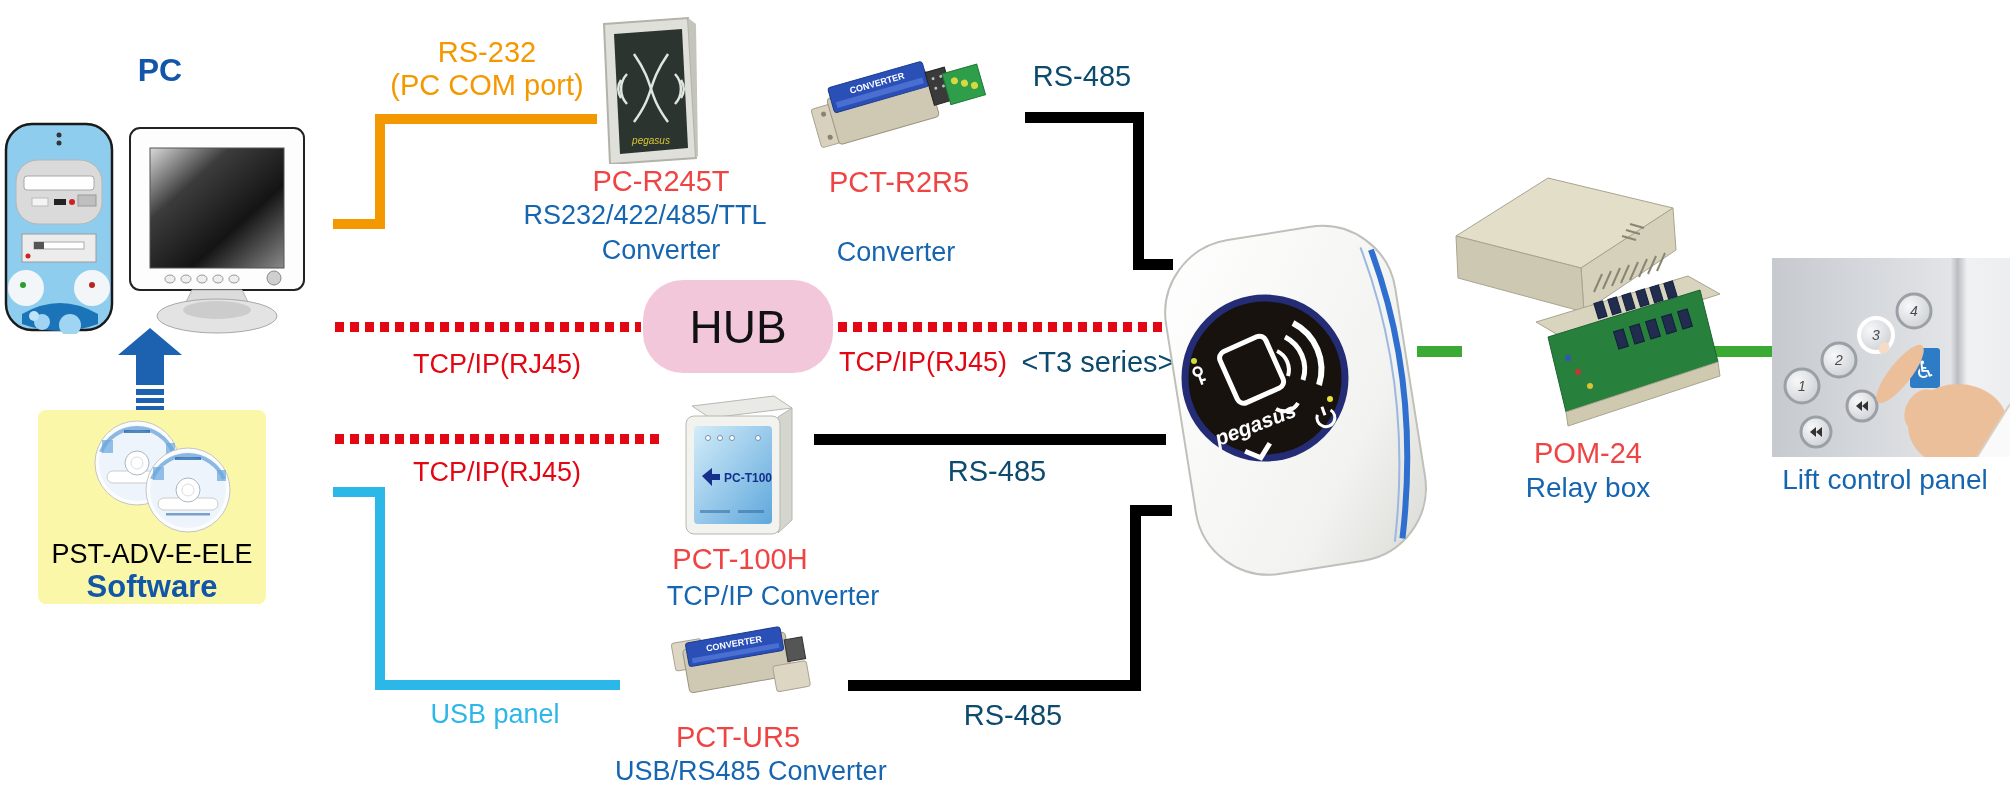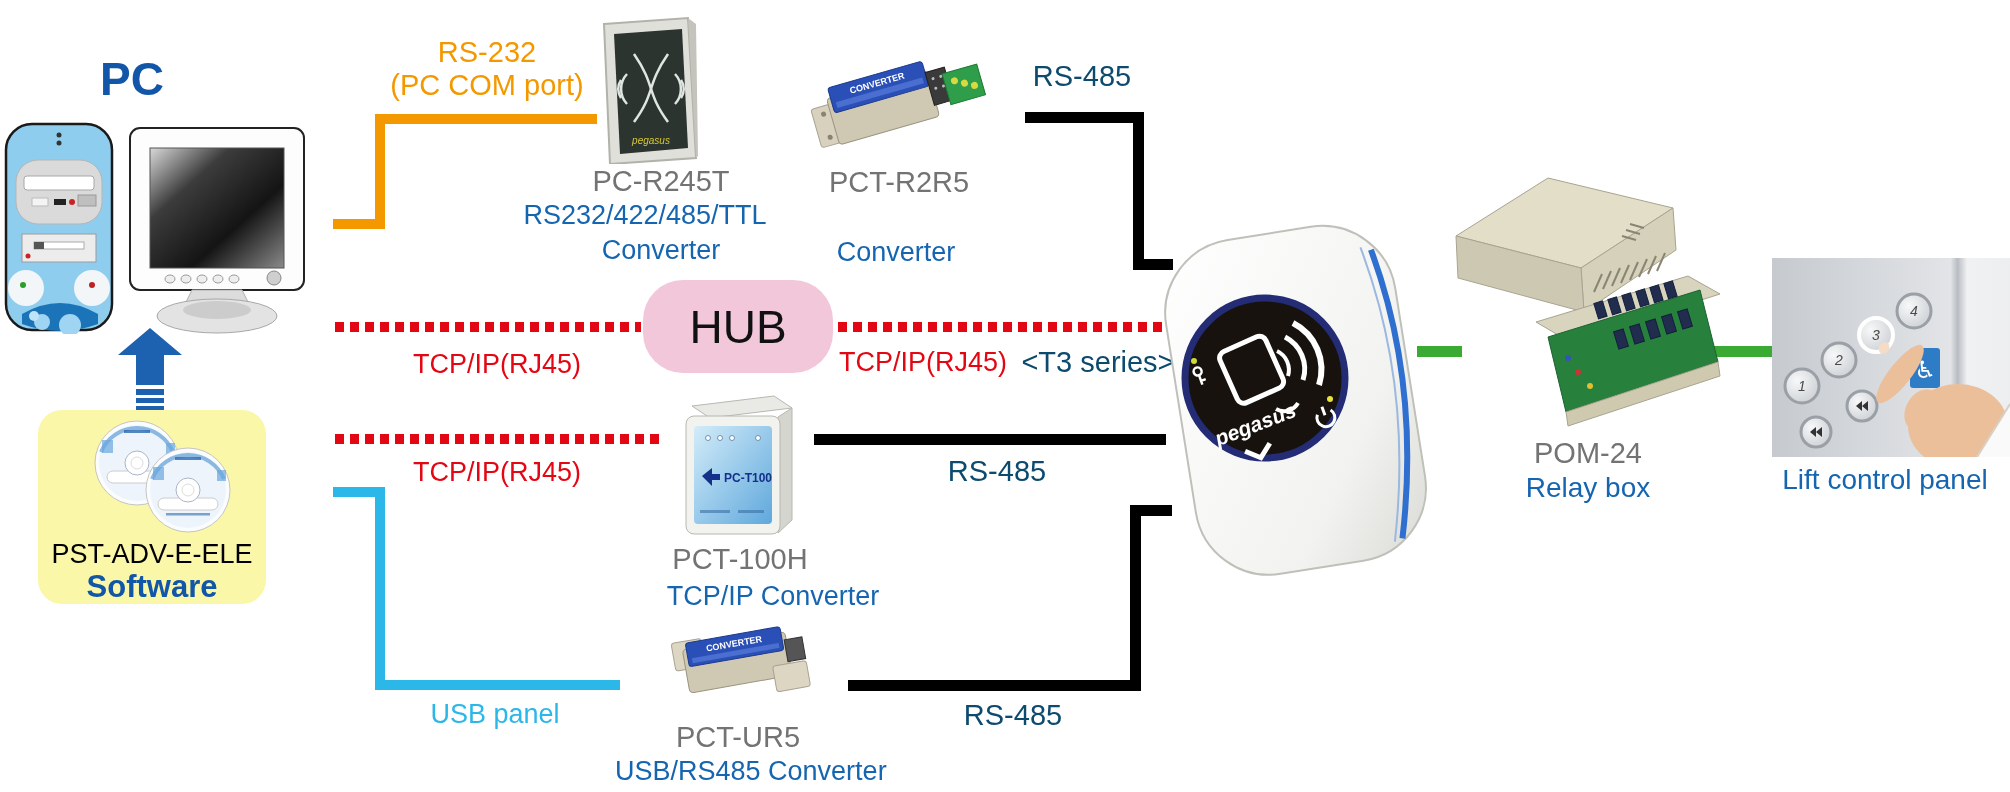--- a/index.html
+++ b/index.html
@@ -4,34 +4,34 @@
 <style>
   html,body{margin:0;padding:0;background:#ffffff;}
   #stage{position:relative;width:2010px;height:792px;background:#ffffff;overflow:hidden;
          font-family:"Liberation Sans","DejaVu Sans",sans-serif;}
   .abs{position:absolute;}
   .t{position:absolute;text-align:center;font-size:27px;color:#0c4a6e;white-space:nowrap;line-height:1.15;}
   .blue{color:#1565b0;}
   .red{color:#e30613;}
   .orange{color:#f49800;}
   .cyan{color:#2bb7e8;}
-  .name{font-size:29px;color:#737373;}
+  .name{font-size:29px;color:#ef4444;}
   .ln{position:absolute;background:#000;}
   .ln-o{background:#f49800;}
   .ln-c{background:#2bb7e8;}
   .ln-g{background:#3aaa35;}
   .dot{position:absolute;height:10px;
        background:repeating-linear-gradient(90deg,#e30613 0 9px,rgba(0,0,0,0) 9px 15px);}
   #hub{position:absolute;left:643px;top:280px;width:190px;height:93px;background:#f3c7da;
        border-radius:40px;display:flex;align-items:center;justify-content:center;
        font-size:46px;color:#111;}
-  #pc-title{position:absolute;left:100px;top:52px;width:120px;font-size:46px;font-weight:bold;
-       color:#1156a8;}
+  #pc-title{position:absolute;left:100px;top:52px;width:120px;font-size:32px;font-weight:bold;
+       color:#1156a8;text-align:center;}
   #sw-box{position:absolute;left:38px;top:410px;width:228px;height:194px;background:#faf7a8;
-       border-radius:24px;}
+       border-radius:8px;}
   .sw-l1{position:absolute;left:0;top:129px;width:228px;text-align:center;font-size:27px;color:#000;}
   .sw-l2{position:absolute;left:0;top:159px;width:228px;text-align:center;font-size:31px;
          font-weight:bold;color:#1156a8;}
 </style>
 </head>
 <body>
 
 <div id="stage">
 
   <div id="pc-title">PC</div>

